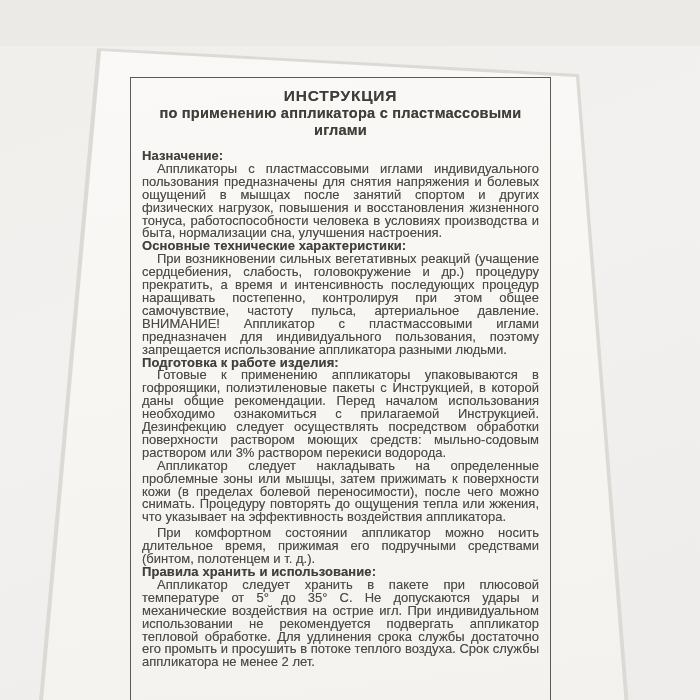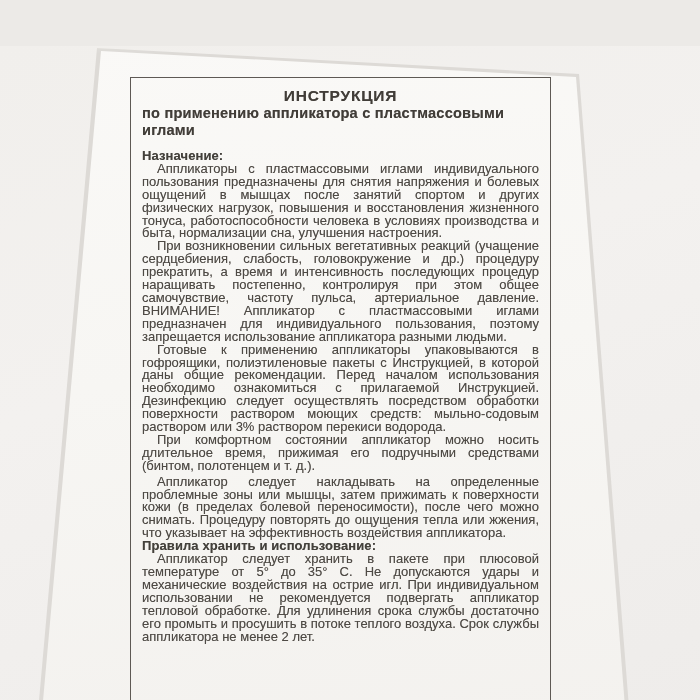--- a/index.html
+++ b/index.html
@@ -35,21 +35,21 @@
   }
   .doc-title{
     margin:4px 0 0 0;
     font-size:15.5px;line-height:18px;font-weight:700;
     text-align:center;letter-spacing:.8px;color:#413d38;
     text-shadow:0 0 .5px rgba(65,61,56,.55);
   }
   .doc-subtitle{
     margin:0 0 11px 0;
     font-size:14.6px;line-height:17px;font-weight:700;
-    text-align:left;letter-spacing:.2px;color:#413d38;
+    text-align:center;letter-spacing:.2px;color:#413d38;
     text-shadow:0 0 .5px rgba(65,61,56,.55);
   }
   .sec-heading{
     margin:0;
     font-size:13px;line-height:12.9px;font-weight:700;
     color:#43403b;letter-spacing:.1px;
     text-shadow:0 0 .5px rgba(67,64,59,.5);
   }
   .para{
     margin:0;
@@ -76,33 +76,35 @@
     <div class="frame">
       <h1 class="doc-title">ИНСТРУКЦИЯ</h1>
       <h2 class="doc-subtitle">по применению аппликатора с пластмассовыми иглами</h2>
 
       <section>
         <p class="sec-heading">Назначение:</p>
         <p class="para">Аппликаторы с пластмассовыми иглами индивидуального пользования предназначены для снятия напряжения и болевых ощущений в мышцах после занятий спортом и других физических нагрузок, повышения и восстановления жизненного тонуса, работоспособности человека в условиях производства и быта, нормализации сна, улучшения настроения.</p>
       </section>
 
       <section>
+        <p class="sec-heading">Основные технические характеристики:</p>
       </section>
 
       <section>
         <p class="para">При возникновении сильных вегетативных реакций (учащение сердцебиения, слабость, головокружение и др.) процедуру прекратить, а время и интенсивность последующих процедур наращивать постепенно, контролируя при этом общее самочувствие, частоту пульса, артериальное давление. ВНИМАНИЕ! Аппликатор с пластмассовыми иглами предназначен для индивидуального пользования, поэтому запрещается использование аппликатора разными людьми.</p>
       </section>
 
       <section>
+        <p class="sec-heading">Подготовка к работе изделия:</p>
         <p class="para">Готовые к применению аппликаторы упаковываются в гофроящики, полиэтиленовые пакеты с Инструкцией, в которой даны общие рекомендации. Перед началом использования необходимо ознакомиться с прилагаемой Инструкцией. Дезинфекцию следует осуществлять посредством обработки поверхности раствором моющих средств: мыльно-содовым раствором или 3% раствором перекиси водорода.</p>
       </section>
 
       <section>
+        <p class="para">Аппликатор следует накладывать на определенные проблемные зоны или мышцы, затем прижимать к поверхности кожи (в пределах болевой переносимости), после чего можно снимать. Процедуру повторять до ощущения тепла или жжения, что указывает на эффективность воздействия аппликатора.</p>
         <p class="para">При комфортном состоянии аппликатор можно носить длительное время, прижимая его подручными средствами (бинтом, полотенцем и т. д.).</p>
-        <p class="para">Аппликатор следует накладывать на определенные проблемные зоны или мышцы, затем прижимать к поверхности кожи (в пределах болевой переносимости), после чего можно снимать. Процедуру повторять до ощущения тепла или жжения, что указывает на эффективность воздействия аппликатора.</p>
       </section>
 
       <section>
         <p class="sec-heading">Правила хранить и использование:</p>
         <p class="para">Аппликатор следует хранить в пакете при плюсовой температуре от 5° до 35° С. Не допускаются удары и механические воздействия на острие игл. При индивидуальном использовании не рекомендуется подвергать аппликатор тепловой обработке. Для удлинения срока службы достаточно его промыть и просушить в потоке теплого воздуха. Срок службы аппликатора не менее 2 лет.</p>
       </section>
     </div>
 
     <div class="print-footer">ОАО «Режевская типография» тел. (34364) 3-50-03, Зак. 10506 Тир. 10000 2020г</div>
   </div>

